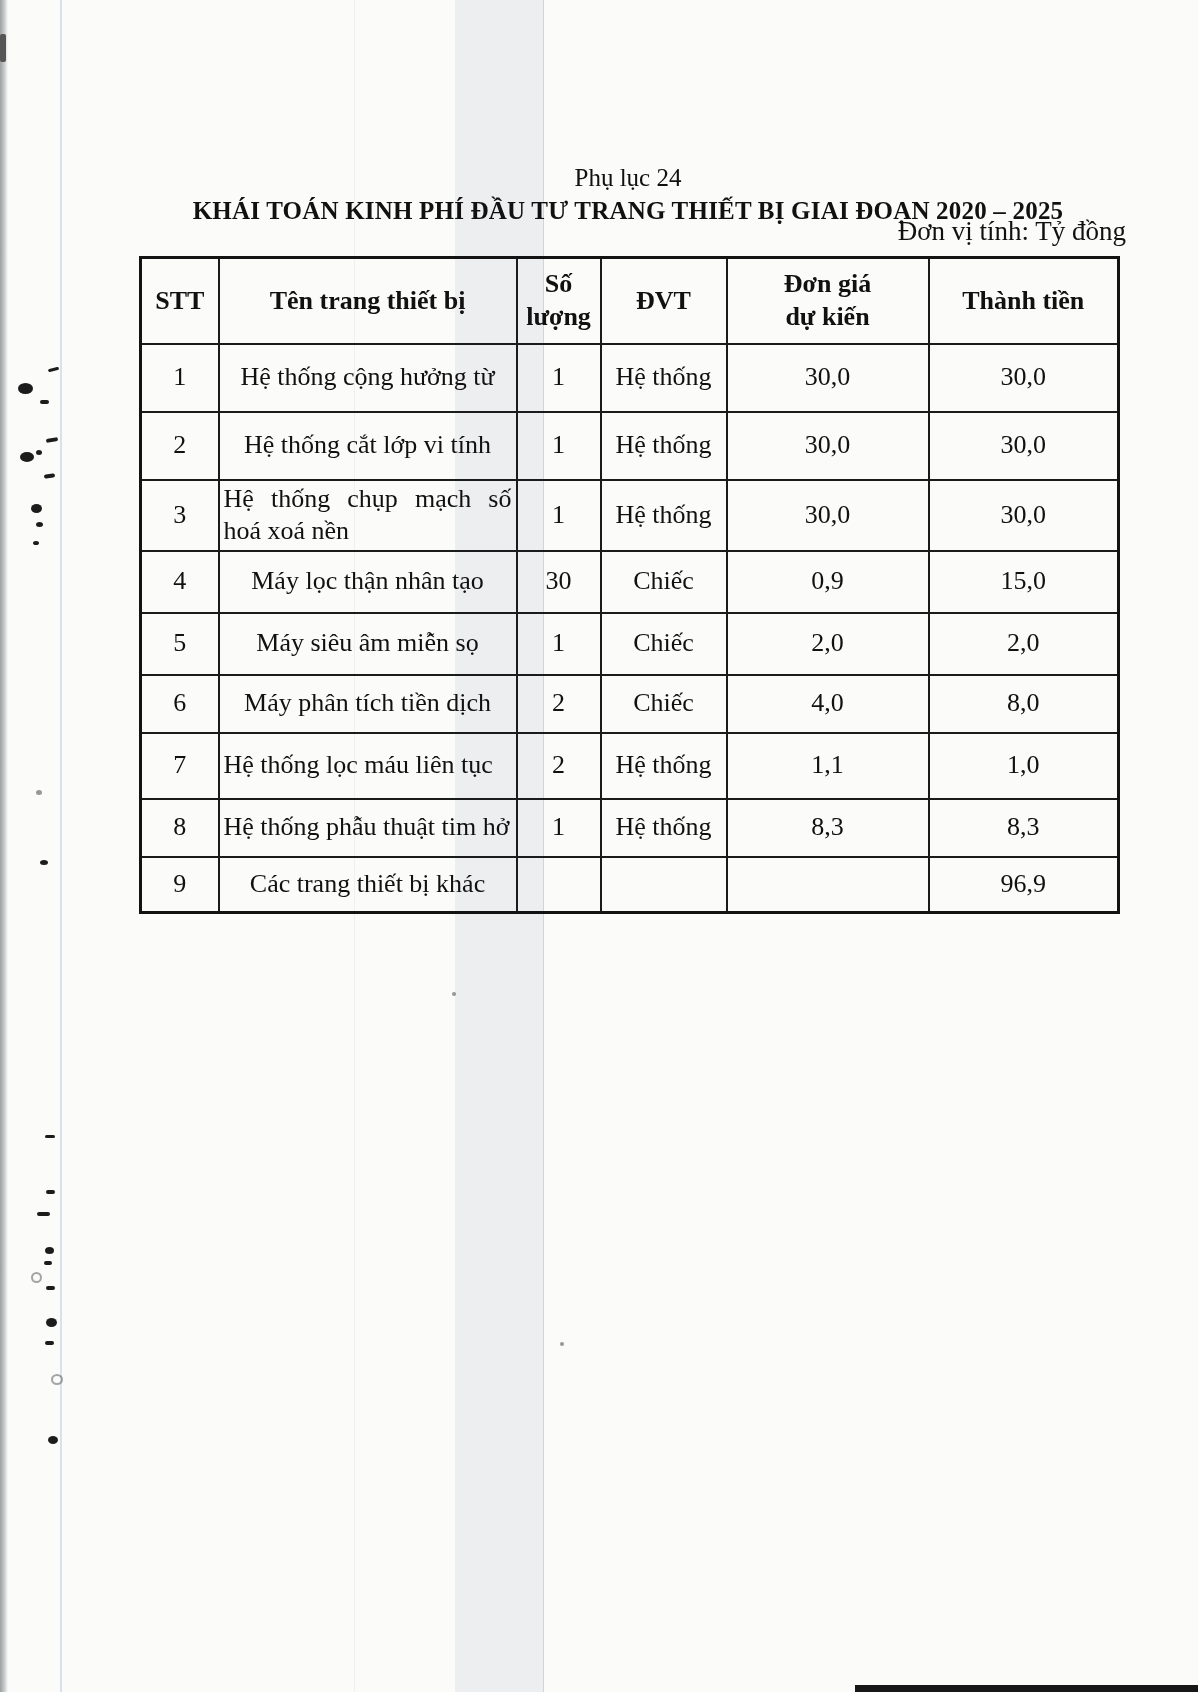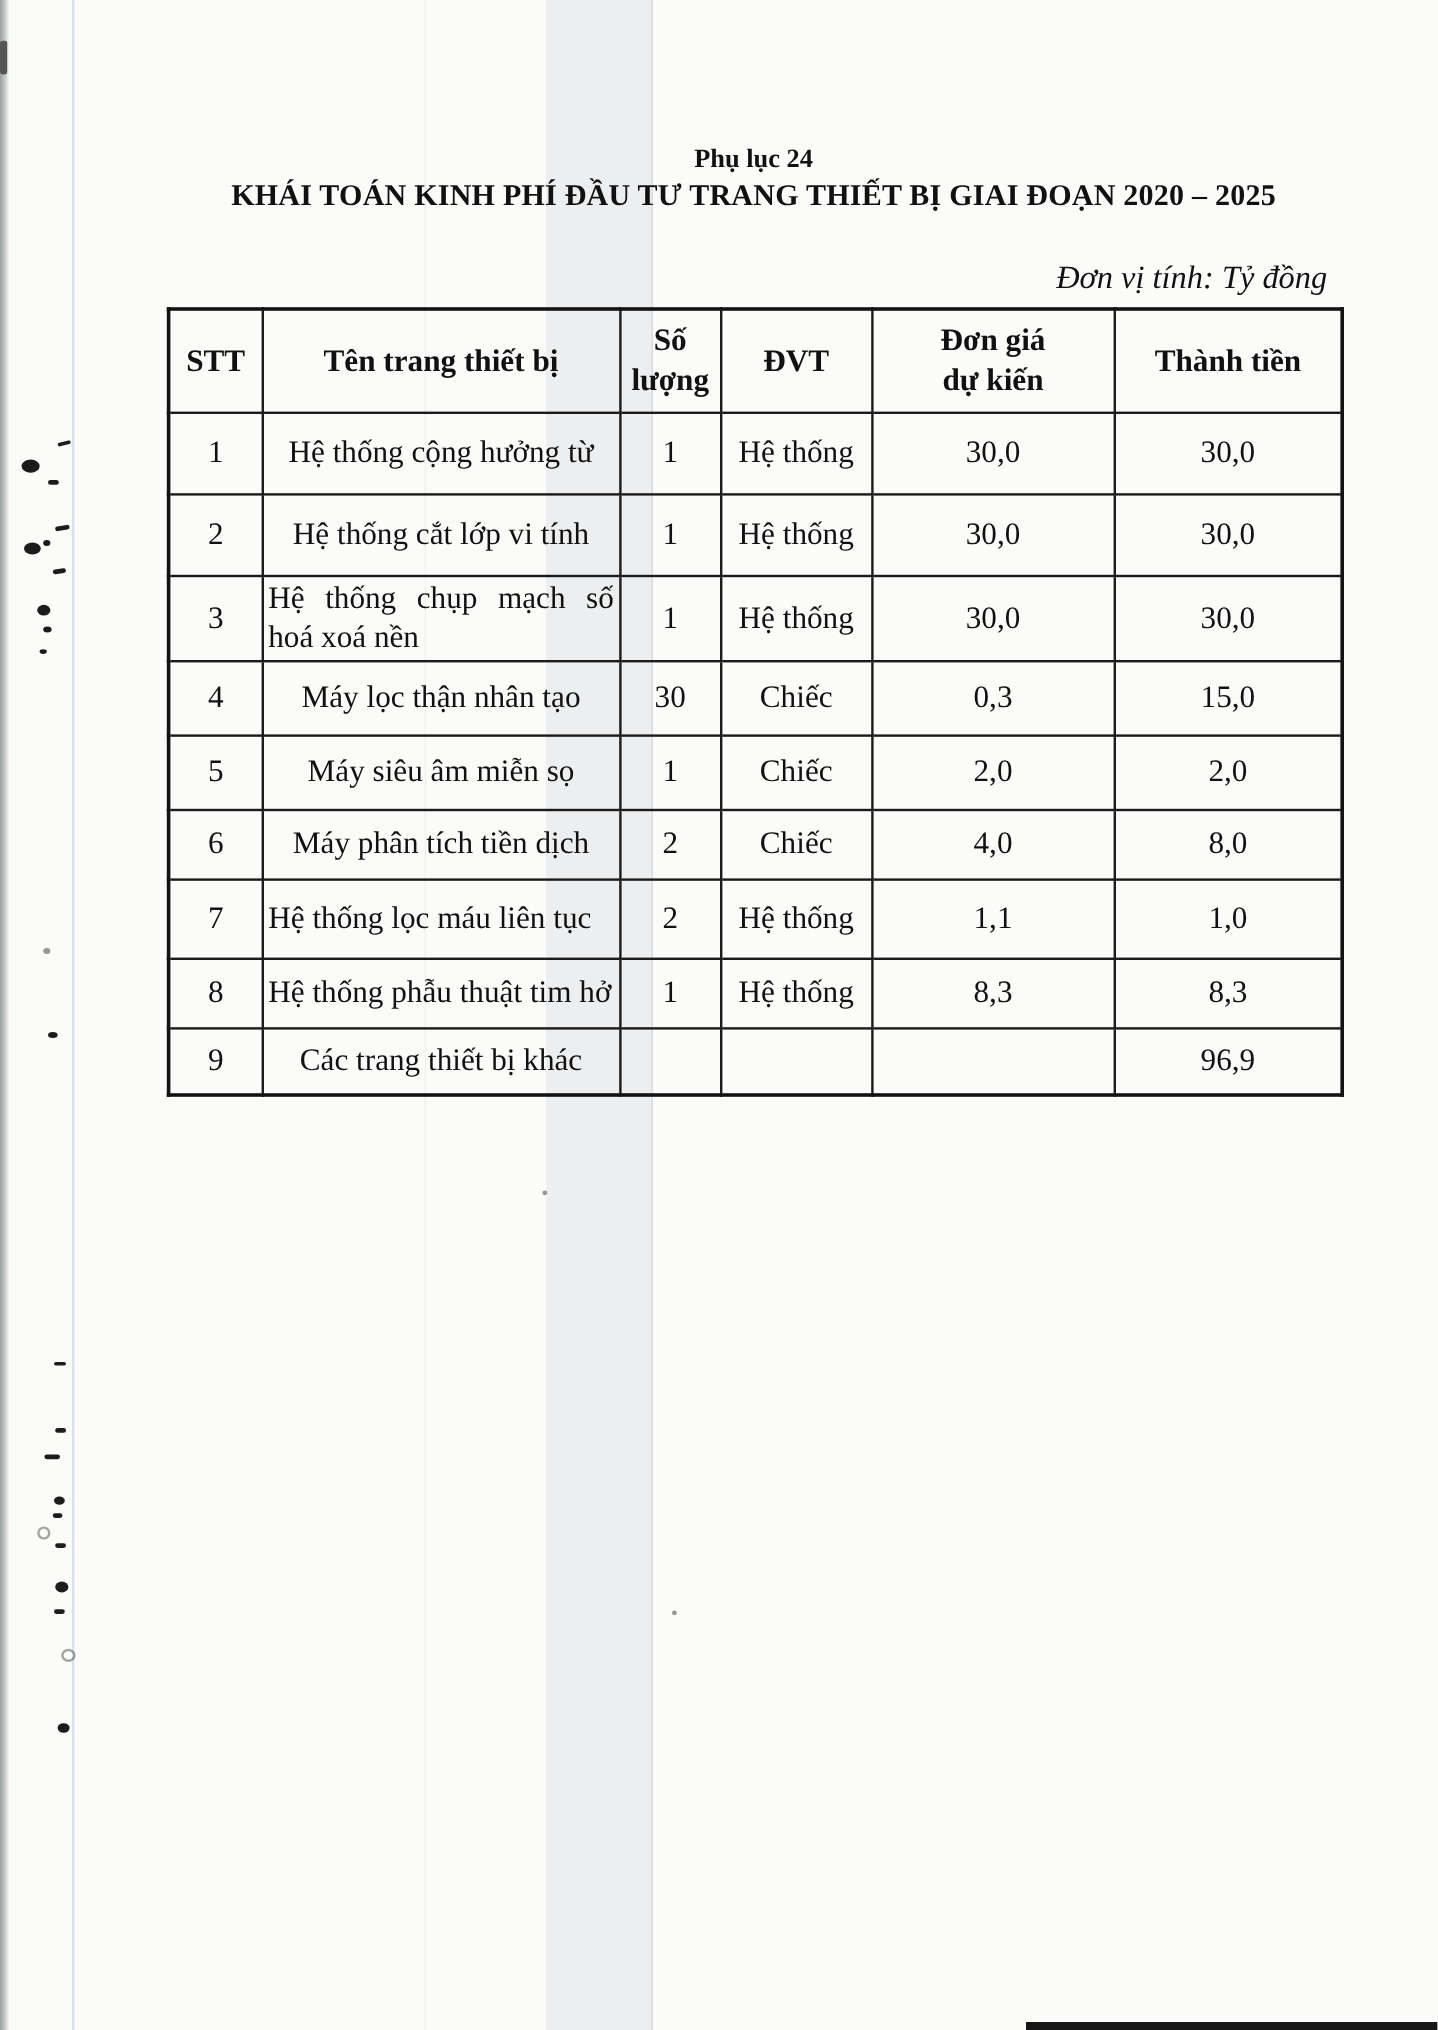--- a/index.html
+++ b/index.html
@@ -32,25 +32,25 @@
   }
   .scan-bottom-strip{
     position:absolute;left:855px;top:1685px;width:343px;height:7px;background:#171717;
   }
   .speck{position:absolute;background:#1c1c1c;border-radius:50%;}
   .dash{border-radius:2px;}
   .faint{opacity:.45;}
   .ring{background:transparent;border:2px solid #3a3a3a;border-radius:50%;}
   
   .titles{position:absolute;left:139px;top:118px;width:978px;text-align:center;}
-  .appendix{font-weight:bold;font-size:22px;line-height:1.25;}
+  .appendix{font-weight:normal;font-size:25px;line-height:1.25;margin-top:44px;}
   .doc-title{font-weight:bold;font-size:25px;line-height:1.3;margin-top:2px;letter-spacing:.2px;}
   .unit-note{
-    position:absolute;top:216px;right:92px;
-    font-style:italic;font-size:27px;
+    position:absolute;top:216px;right:72px;
+    font-size:27px;
   }
   
   table.equip{
     position:absolute;left:139px;top:256px;
     border-collapse:collapse;table-layout:fixed;
     border:3px solid #131313;
     font-size:26px;line-height:1.25;
   }
   table.equip td{border:2px solid #1b1b1b;vertical-align:middle;text-align:center;padding:2px 4px;}
   td.name{text-align:left;padding:2px 8px 2px 11px;}
@@ -151,21 +151,21 @@
     <td>Hệ thống</td>
     <td>30,0</td>
     <td>30,0</td>
   </tr>
 
   <tr class="hgt-b">
     <td>4</td>
     <td class="name">Máy lọc thận nhân tạo</td>
     <td>30</td>
     <td>Chiếc</td>
-    <td>0,3</td>
+    <td>0,9</td>
     <td>15,0</td>
   </tr>
 
   <tr class="hgt-b">
     <td>5</td>
     <td class="name">Máy siêu âm miễn sọ</td>
     <td>1</td>
     <td>Chiếc</td>
     <td>2,0</td>
     <td>2,0</td>

